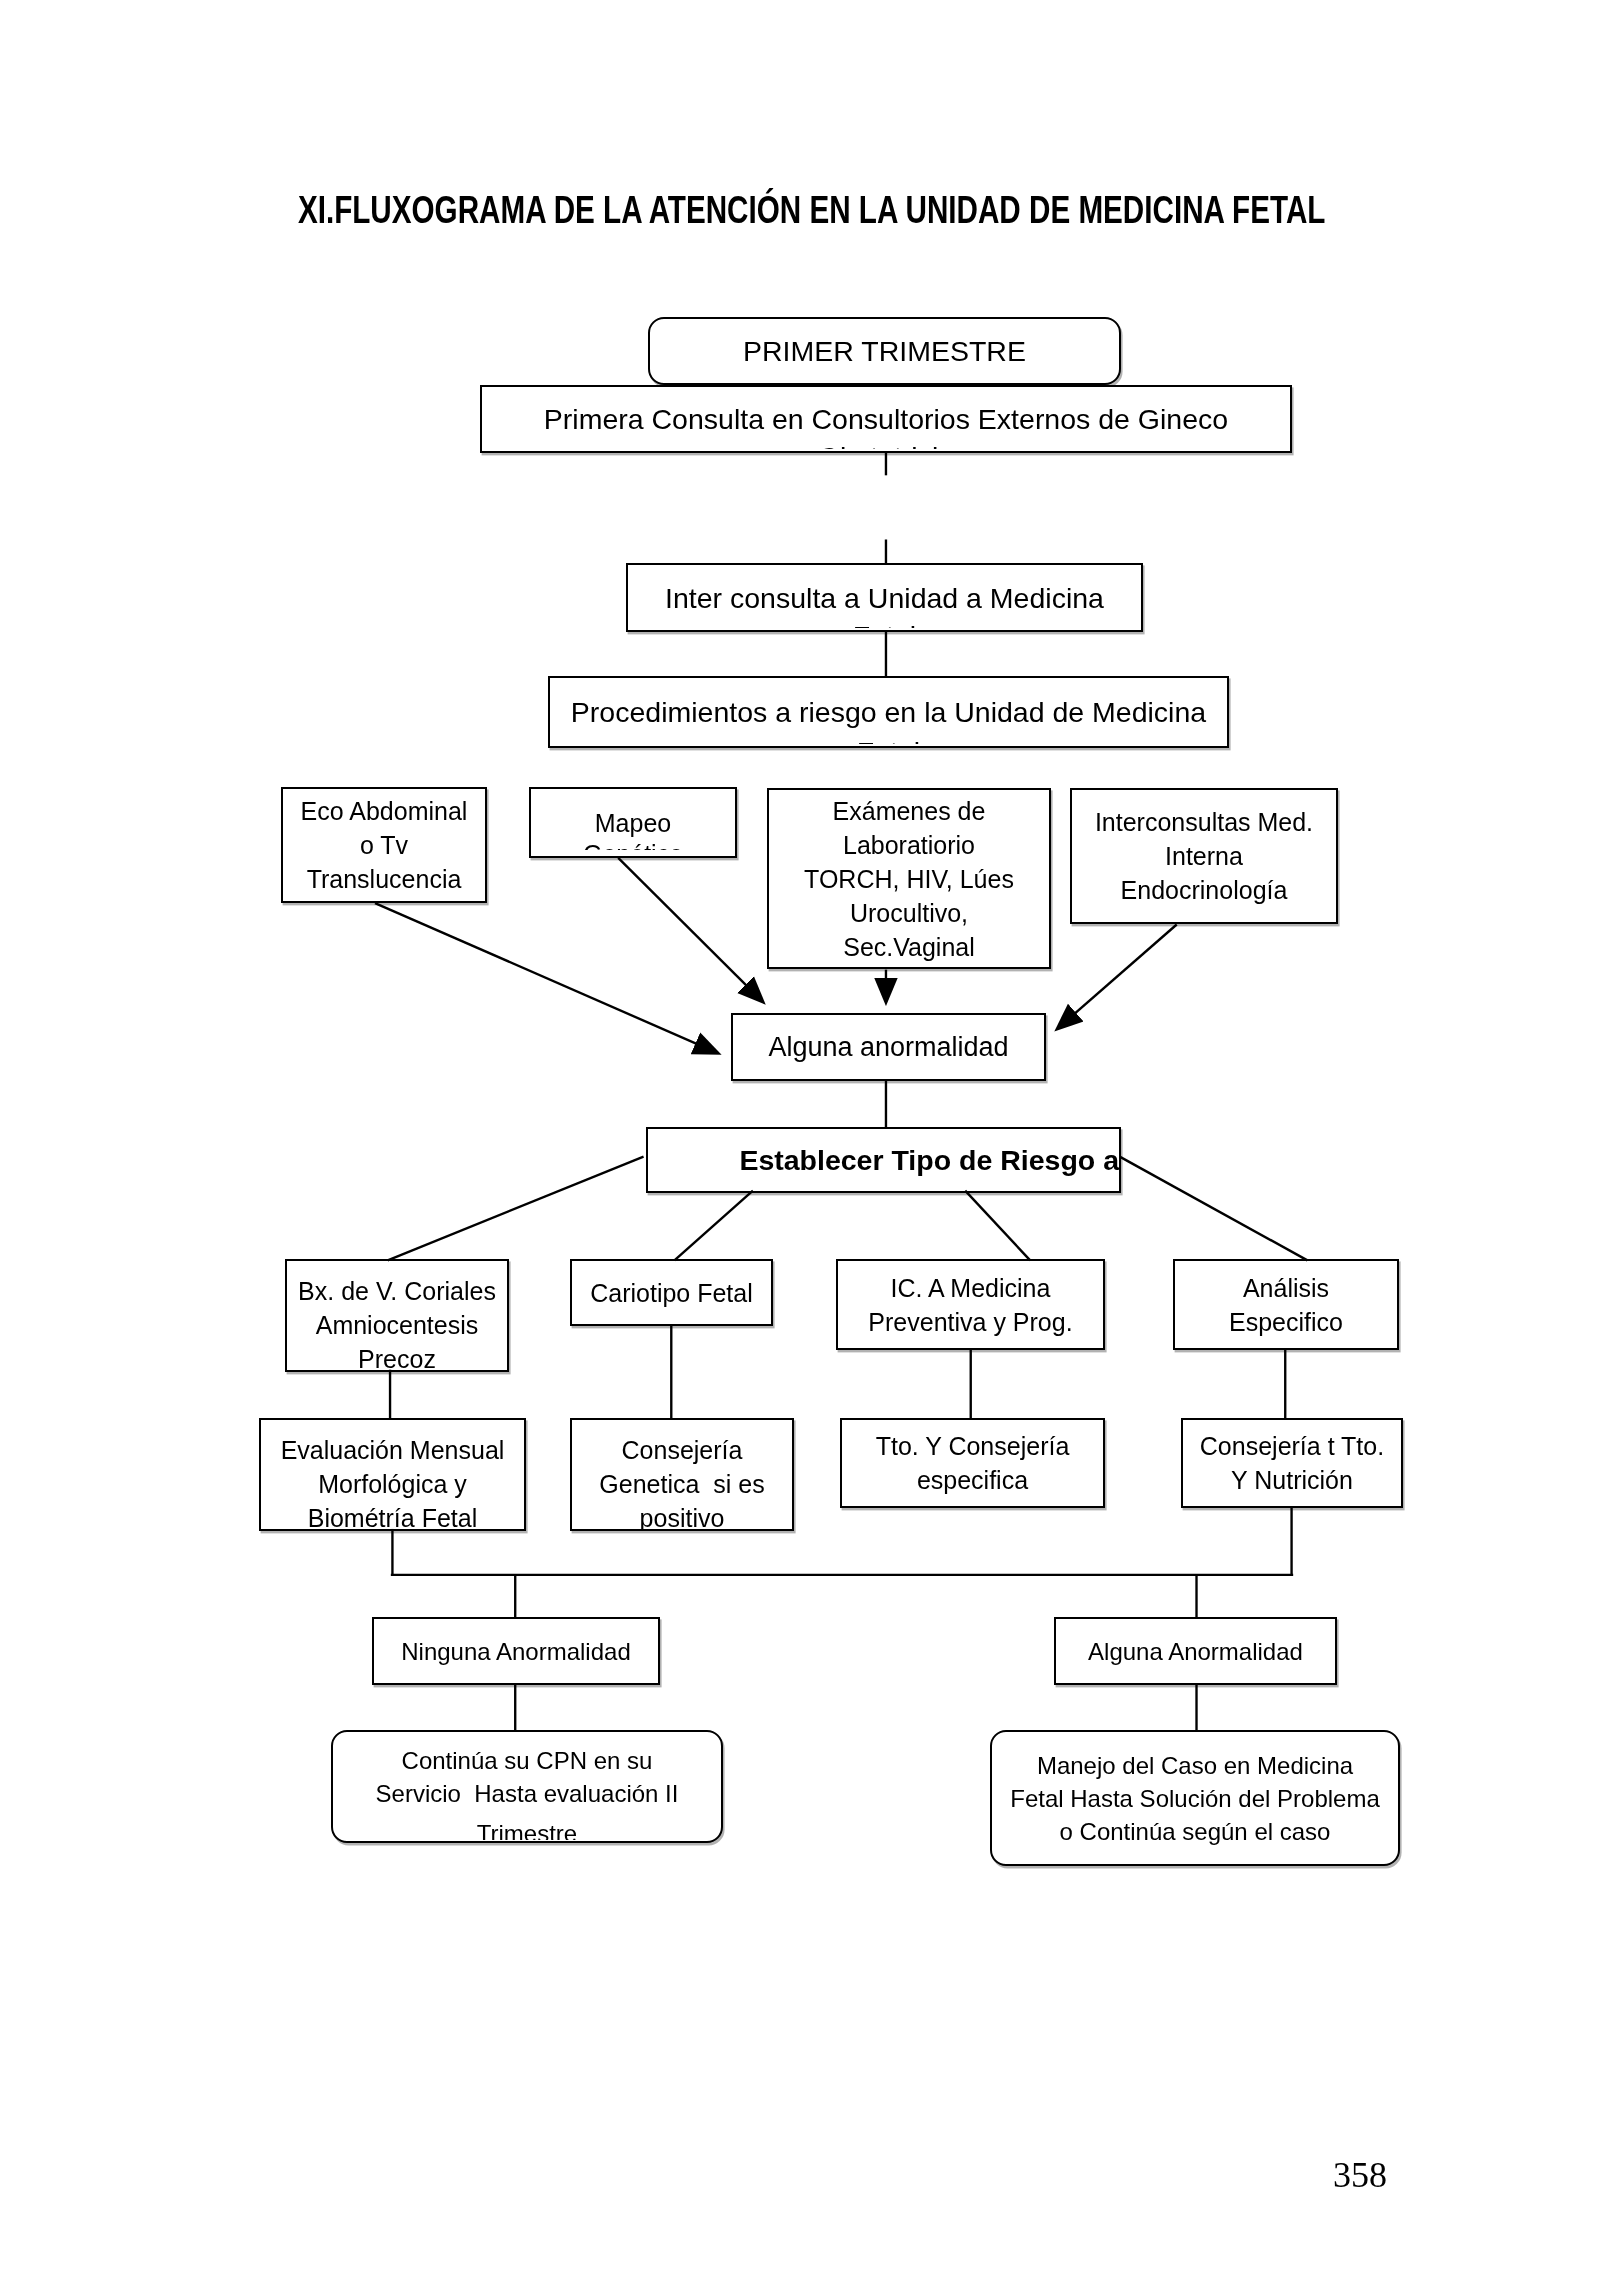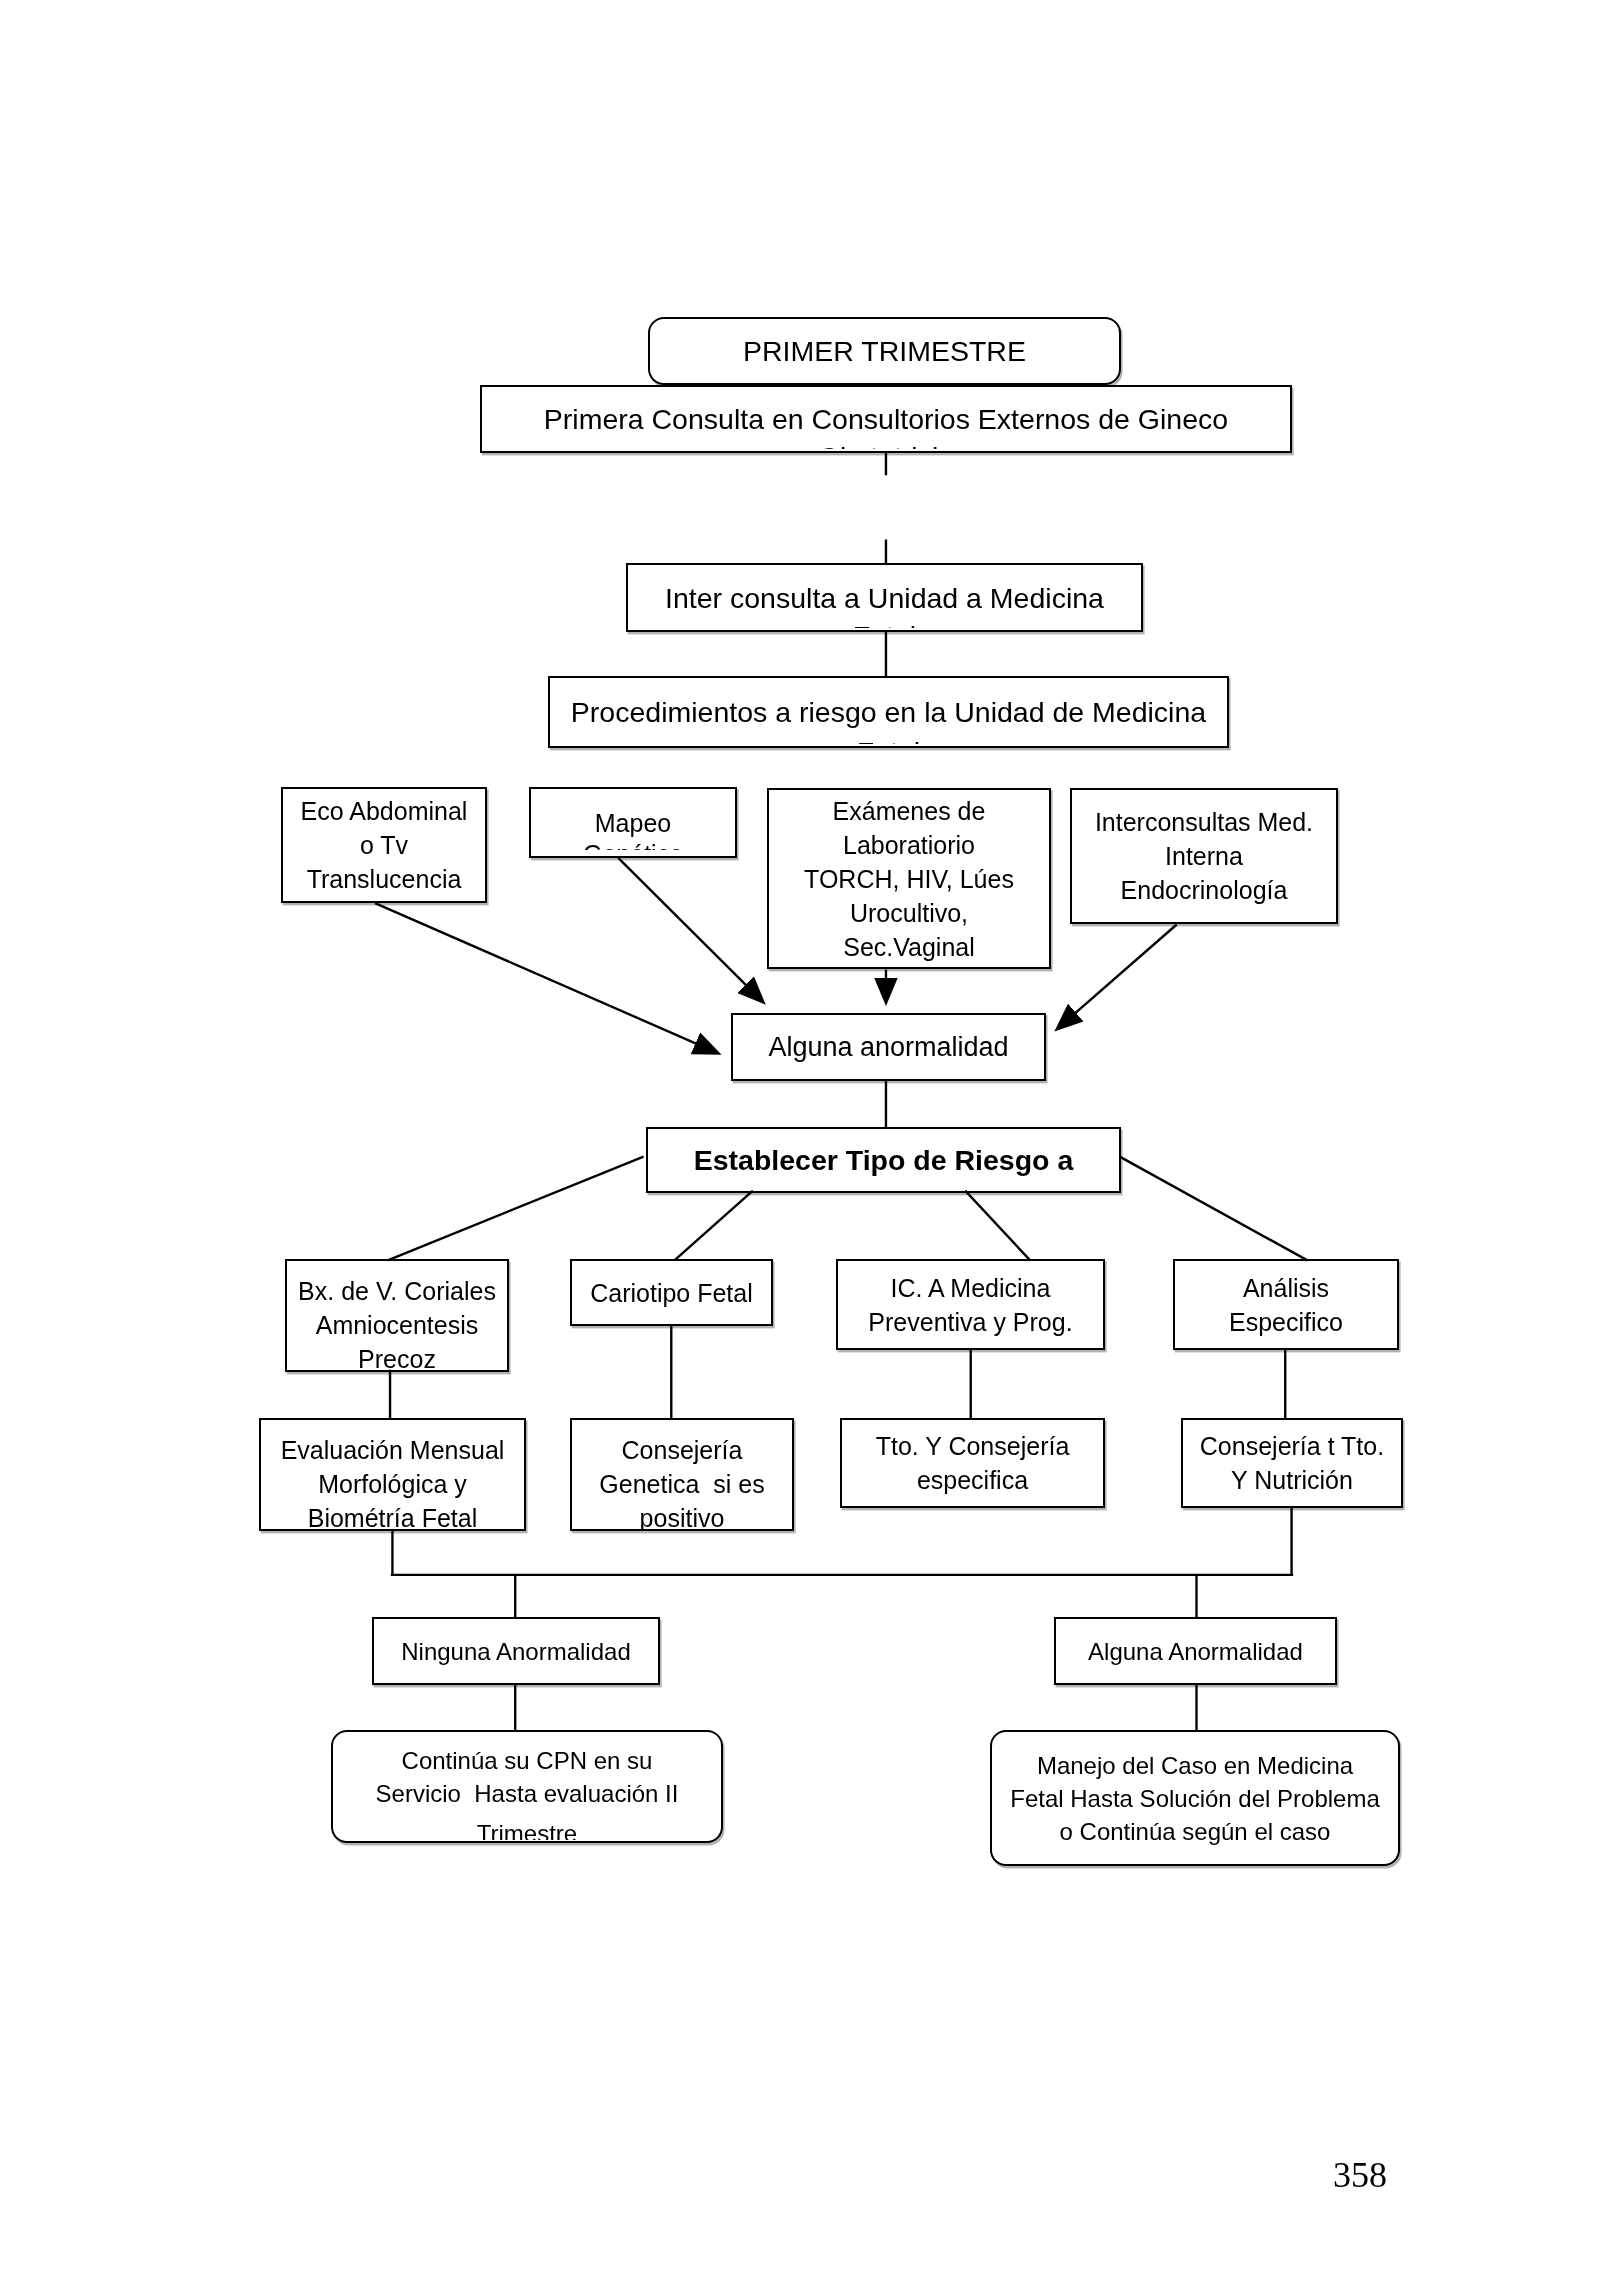--- a/index.html
+++ b/index.html
@@ -24,21 +24,21 @@
     background:#fff;border:2.4px solid #000;
     box-sizing:border-box;
     display:flex;flex-direction:column;align-items:center;justify-content:center;
     text-align:center;overflow:hidden;
     box-shadow:1.6px 2.4px 0 rgba(0,0,0,0.30);
   }
   .node .t{white-space:pre-wrap;display:block;}
   .fs-l{font-size:28.5px;line-height:36px;}
   .fs-m{font-size:25px;line-height:34px;}
   .fs-s{font-size:24px;line-height:33px;}
-  .bold{font-weight:bold;}
+  .bold{font-weight:bold;align-items:flex-end;}
   .round{border-radius:16px;}
   .pad-top{justify-content:flex-start;padding-top:12.7px;}
   .clip{
     position:absolute;left:0;right:0;bottom:1.6px;
     height:8.7px;overflow:hidden;
     line-height:32px;text-align:center;white-space:nowrap;
   }
   .clip-xs{height:4.8px;bottom:6.3px;}
   .clip-mapeo{height:12px;bottom:6.3px;}
   .clip-lg{height:20.6px;bottom:0.8px;line-height:27px;}
@@ -46,20 +46,23 @@
     position:absolute;left:1333px;top:2154px;
     font-family:"Liberation Serif", serif;
     font-size:36px;
   }
 </style>
 </head>
 <body>
 
 <div id="page">
 
+  <div id="title">
+    <span class="squeeze">XI.FLUXOGRAMA DE LA ATENCIÓN EN LA UNIDAD DE MEDICINA FETAL</span>
+  </div>
 
   <svg class="wires" width="1623" height="2295" viewBox="0 0 2048 2897">
     <defs>
       <marker id="arr" markerWidth="12" markerHeight="12" refX="10" refY="6" orient="auto" markerUnits="strokeWidth">
         <path d="M0,1 L12,6 L0,11 Z" fill="#000"></path>
       </marker>
     </defs>
     <g stroke="#000000" stroke-width="3" fill="none">
       <line x1="1118" y1="570" x2="1118" y2="600"></line>
       <line x1="1118" y1="681" x2="1118" y2="713"></line>

